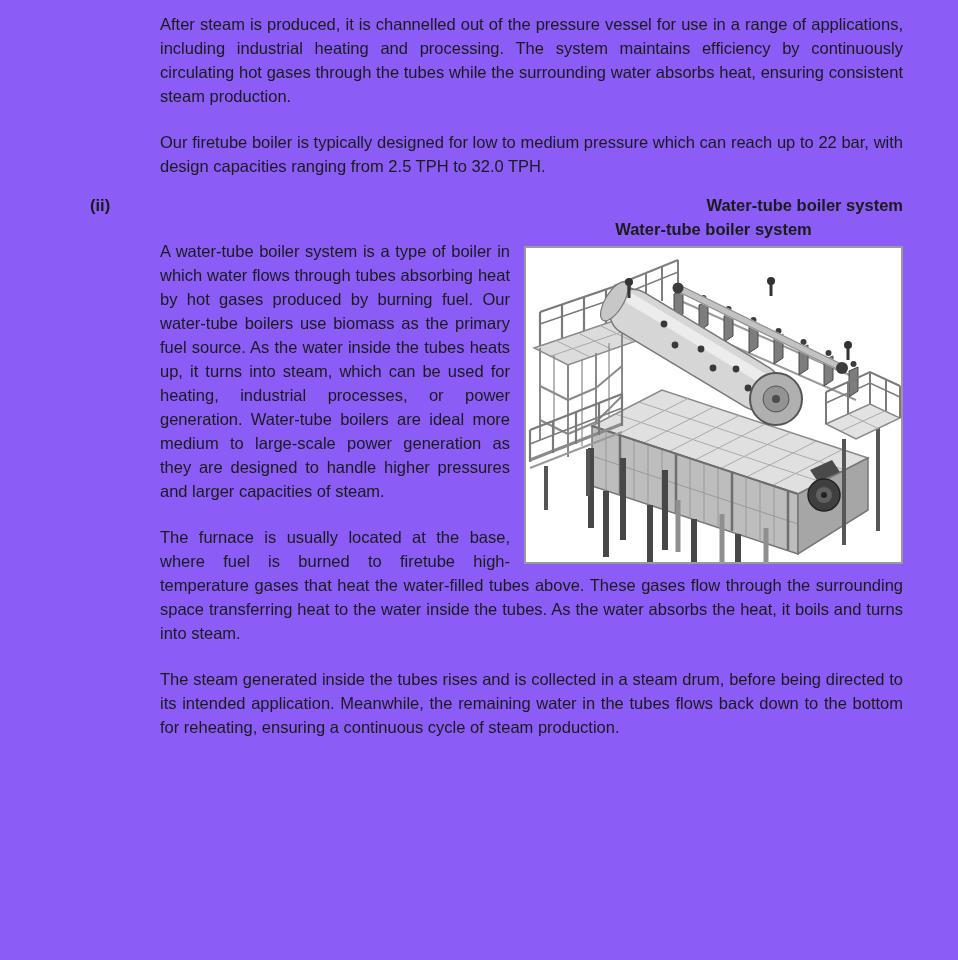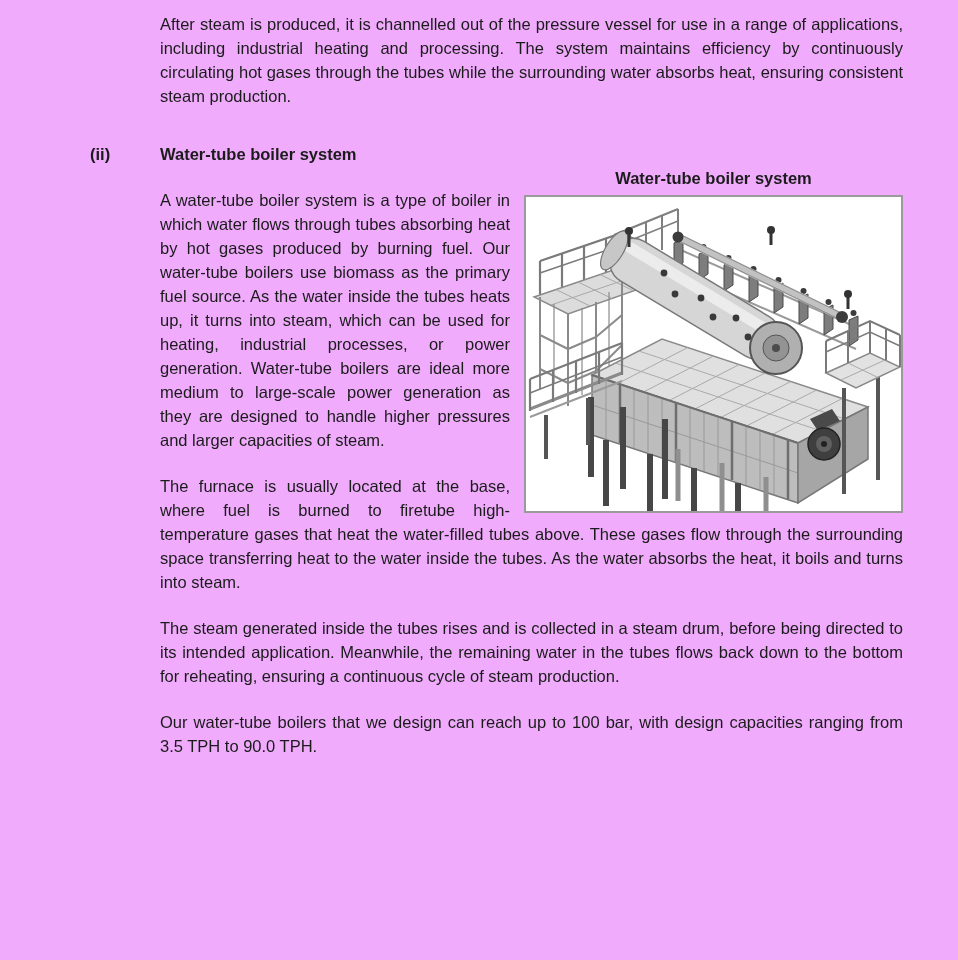--- a/index.html
+++ b/index.html
@@ -1,43 +1,43 @@
 <!DOCTYPE html>
 <html><head>
 <meta charset="utf-8">
 <style>
   html, body { margin: 0; padding: 0; background: #ffffff; }
   .page {
     position: relative;
     width: 958px;
     height: 960px;
-    background: #f0abfc;
+    background: #8b5cf6;
     font-family: "Liberation Sans", sans-serif;
     color: #1b1b1b;
     overflow: hidden;
   }
   .content {
     position: absolute;
     left: 160px;
     top: 0;
     width: 743px;
     padding-top: 12px;
     font-size: 16.5px;
     line-height: 24px;
     text-align: justify;
   }
   .content p { margin: 22px 0 0 0; }
   .content p:first-child { margin-top: 0; }
   .section-heading {
     position: relative;
-    margin: 34px 0 0 0;
+    margin: 15px 0 0 0;
     font-weight: bold;
     font-size: 16.5px;
     line-height: 24px;
-    text-align: left;
+    text-align: right;
   }
   .section-number {
     position: absolute;
     left: -70px;
     top: 0;
     font-weight: bold;
   }
   figure.boiler-figure {
     float: right;
     width: 379px;
@@ -60,20 +60,21 @@
   .fig-box svg { display: block; }
 </style>
 </head>
 <body>
 
 <div class="page">
   <div class="content">
 
     <p>After steam is produced, it is channelled out of the pressure vessel for use in a range of applications, including industrial heating and processing. The system maintains efficiency by continuously circulating hot gases through the tubes while the surrounding water absorbs heat, ensuring consistent steam production.</p>
 
+    <p>Our firetube boiler is typically designed for low to medium pressure which can reach up to 22 bar, with design capacities ranging from 2.5 TPH to 32.0 TPH.</p>
 
     <div class="section-heading">
       <span class="section-number">(ii)</span>
       <span>Water-tube boiler system</span>
     </div>
 
     <figure class="boiler-figure">
       <figcaption>Water-tube boiler system</figcaption>
       <div class="fig-box">
         <svg width="375" height="314" viewBox="0 0 375 314" xmlns="http://www.w3.org/2000/svg">
@@ -285,16 +286,15 @@
       </div>
     </figure>
 
     <p>A water-tube boiler system is a type of boiler in which water flows through tubes absorbing heat by hot gases produced by burning fuel. Our water-tube boilers use biomass as the primary fuel source. As the water inside the tubes heats up, it turns into steam, which can be used for heating, industrial processes, or power generation. Water-tube boilers are ideal more medium to large-scale power generation as they are designed to handle higher pressures and larger capacities of steam.</p>
 
     <p>The furnace is usually located at the base, where fuel is burned to firetube high-temperature gases that heat the water-filled tubes above. These gases flow through the surrounding space transferring heat to the water inside the tubes. As the water absorbs the heat, it boils and turns into steam.</p>
 
     <p>The steam generated inside the tubes rises and is collected in a steam drum, before being directed to its intended application. Meanwhile, the remaining water in the tubes flows back down to the bottom for reheating, ensuring a continuous cycle of steam production.</p>
 
 
-    <p>Our water-tube boilers that we design can reach up to 100 bar, with design capacities ranging from 3.5 TPH to 90.0 TPH.</p>
 
   </div>
 </div>
 
 </body></html>

